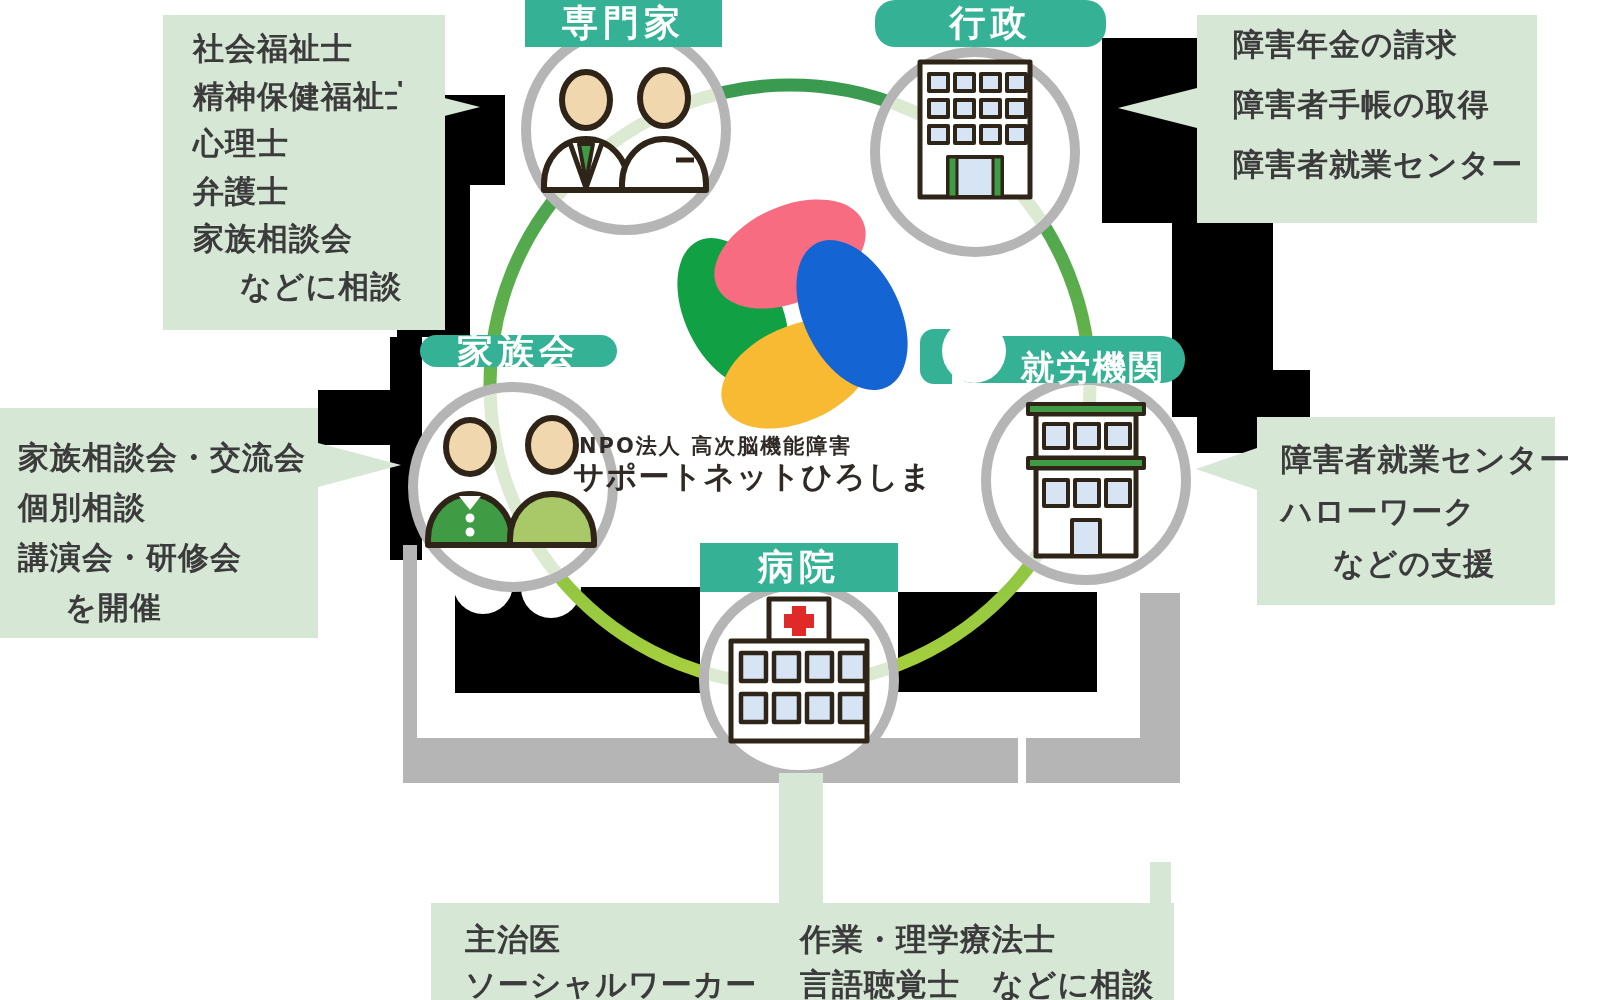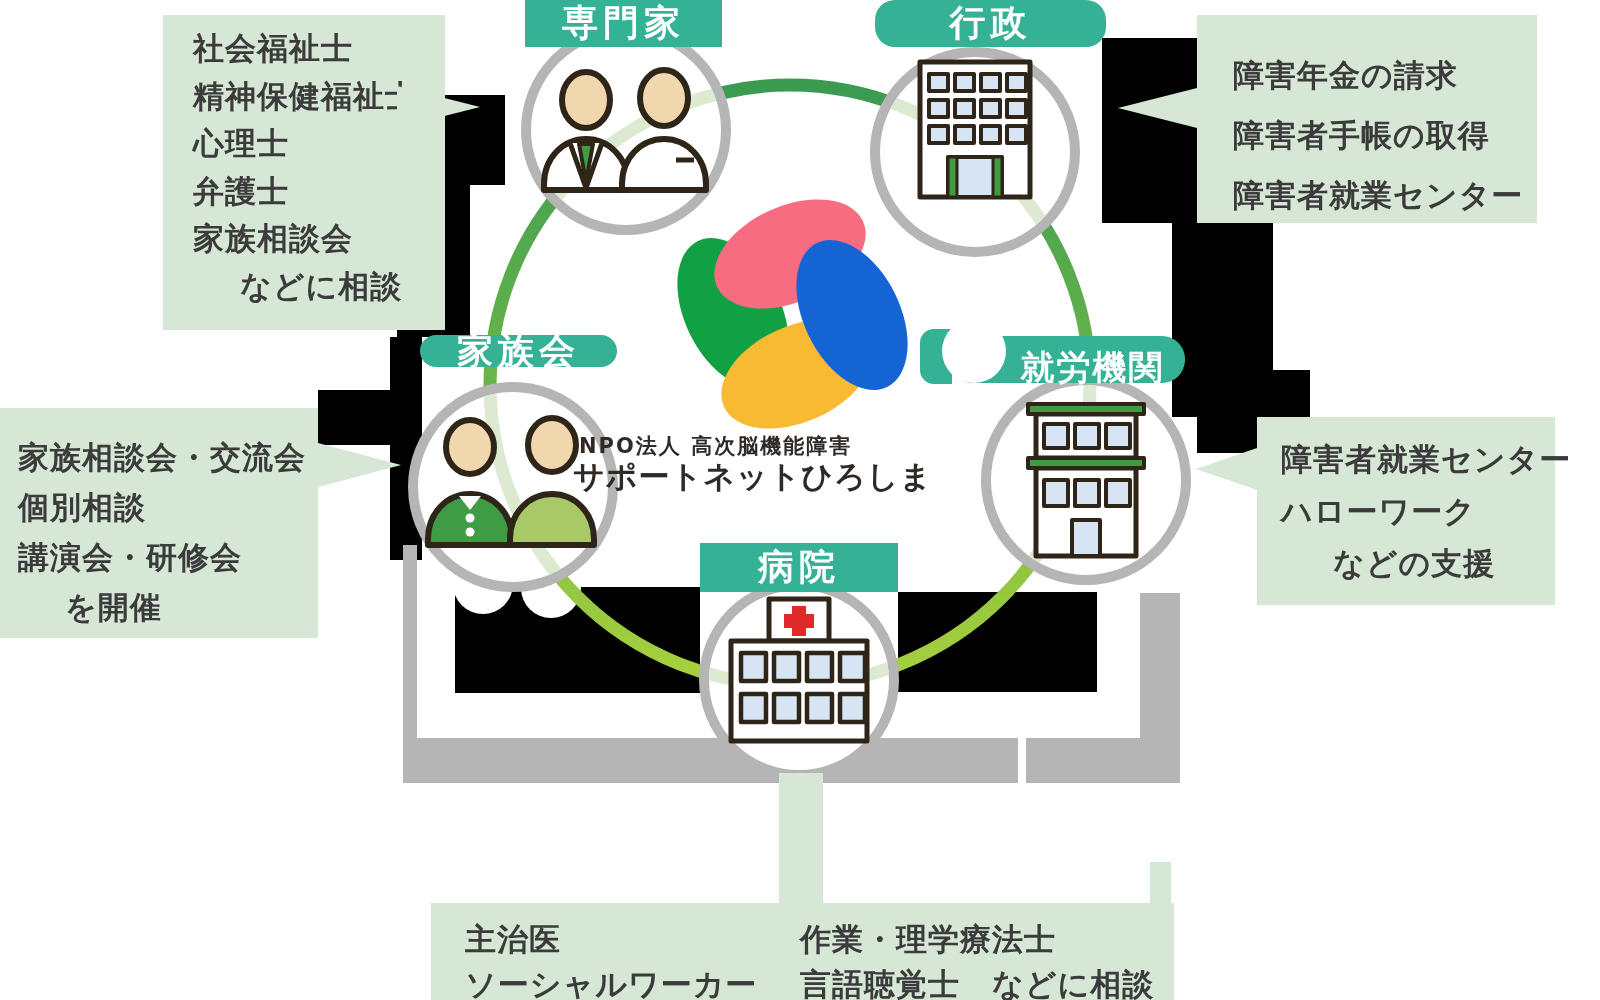--- a/index.html
+++ b/index.html
@@ -206,21 +206,21 @@
   <div class="callout" style="left:115px;top:15px;width:282px;height:315px;padding-top:10px;padding-left:30px;box-sizing:border-box;line-height:47.5px;margin-left:48px;">
     <div class="line">社会福祉士</div>
     <div class="line">精神保健福祉士</div>
     <div class="line">心理士</div>
     <div class="line">弁護士</div>
     <div class="line">家族相談会</div>
     <div class="line ind1">などに相談</div>
   </div>
   <div class="tri" style="left:397px;top:86px;border-top:21px solid transparent;border-bottom:21px solid transparent;border-left:83px solid var(--callout-bg,#d6e7d6);"></div>
 
-  <div class="callout" style="left:1197px;top:15px;width:340px;height:208px;padding-top:30px;padding-left:36px;box-sizing:border-box;line-height:60px;">
+  <div class="callout" style="left:1197px;top:15px;width:340px;height:208px;padding-left:36px;box-sizing:border-box;line-height:60px;font-family:Liberation Serif, serif;">
     <div class="line">障害年金の請求</div>
     <div class="line">障害者手帳の取得</div>
     <div class="line">障害者就業センター</div>
   </div>
   <div class="tri" style="left:1118px;top:88px;border-top:20px solid transparent;border-bottom:20px solid transparent;border-right:79px solid var(--callout-bg,#d6e7d6);"></div>
 
   <div class="callout" style="left:0;top:408px;width:318px;height:230px;padding-top:24px;padding-left:18px;box-sizing:border-box;line-height:50px;">
     <div class="line">家族相談会・交流会</div>
     <div class="line">個別相談</div>
     <div class="line">講演会・研修会</div>

